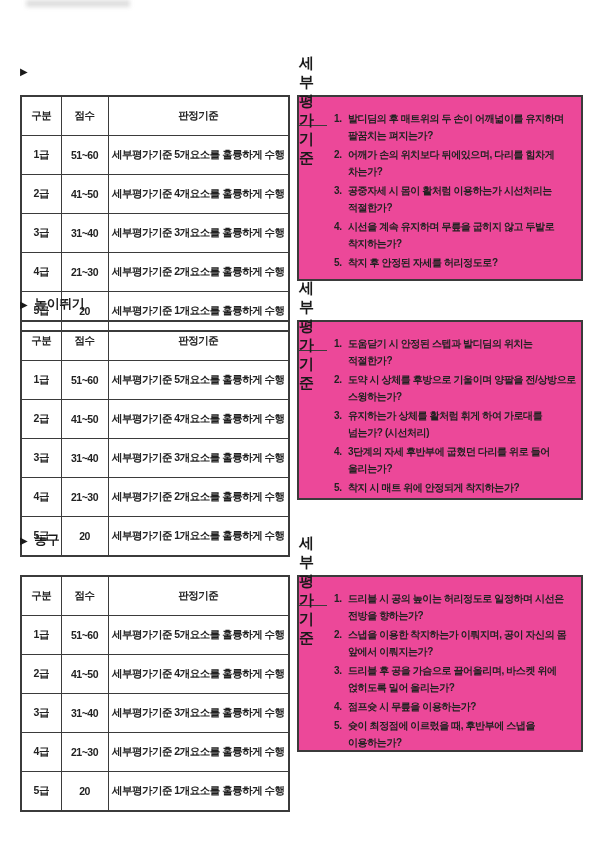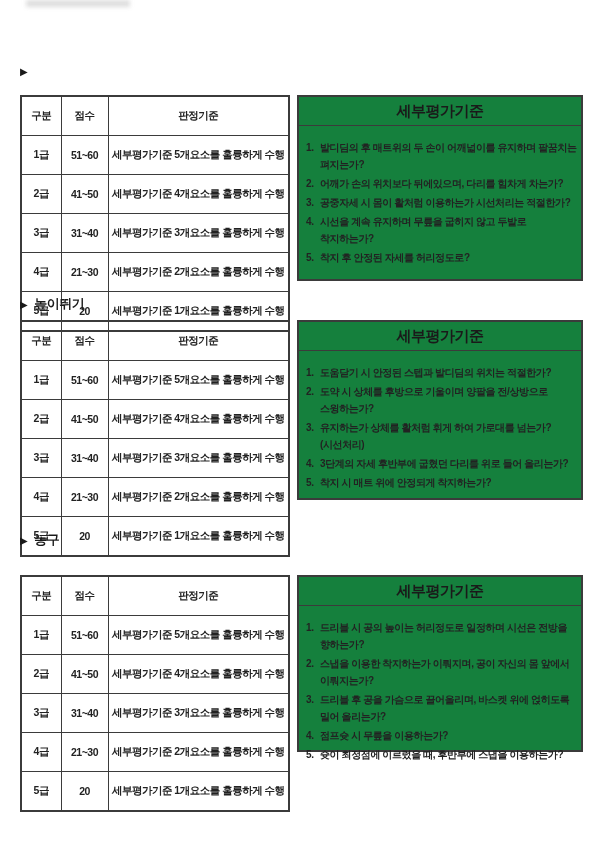--- a/index.html
+++ b/index.html
@@ -38,22 +38,22 @@
     font-size:10.5px;font-weight:bold;letter-spacing:-0.5px;
     padding:12px 1px;color:#222;
   }
   table.grade-table thead tr{height:27px;}
   col.c-grade{width:40px;}
   col.c-score{width:47px;}
   col.c-crit{width:auto;}
   .detail-box{
     flex:1 1 auto;
     border:2px solid #3b3b3b;
-    display:flex;flex-direction:column;
-    background:#15803d;
+    display:flex;flex-direction:row;
+    background:#ec4899;
   }
   .detail-title{
     height:28px;flex:0 0 28px;
     border-bottom:1.5px solid #3b3b3b;
     display:flex;align-items:center;justify-content:center;
     font-size:15px;font-weight:bold;letter-spacing:-0.5px;color:#1a1a1a;
   }
   .detail-items{
     flex:1;
     padding:13px 4px 4px 7px;

